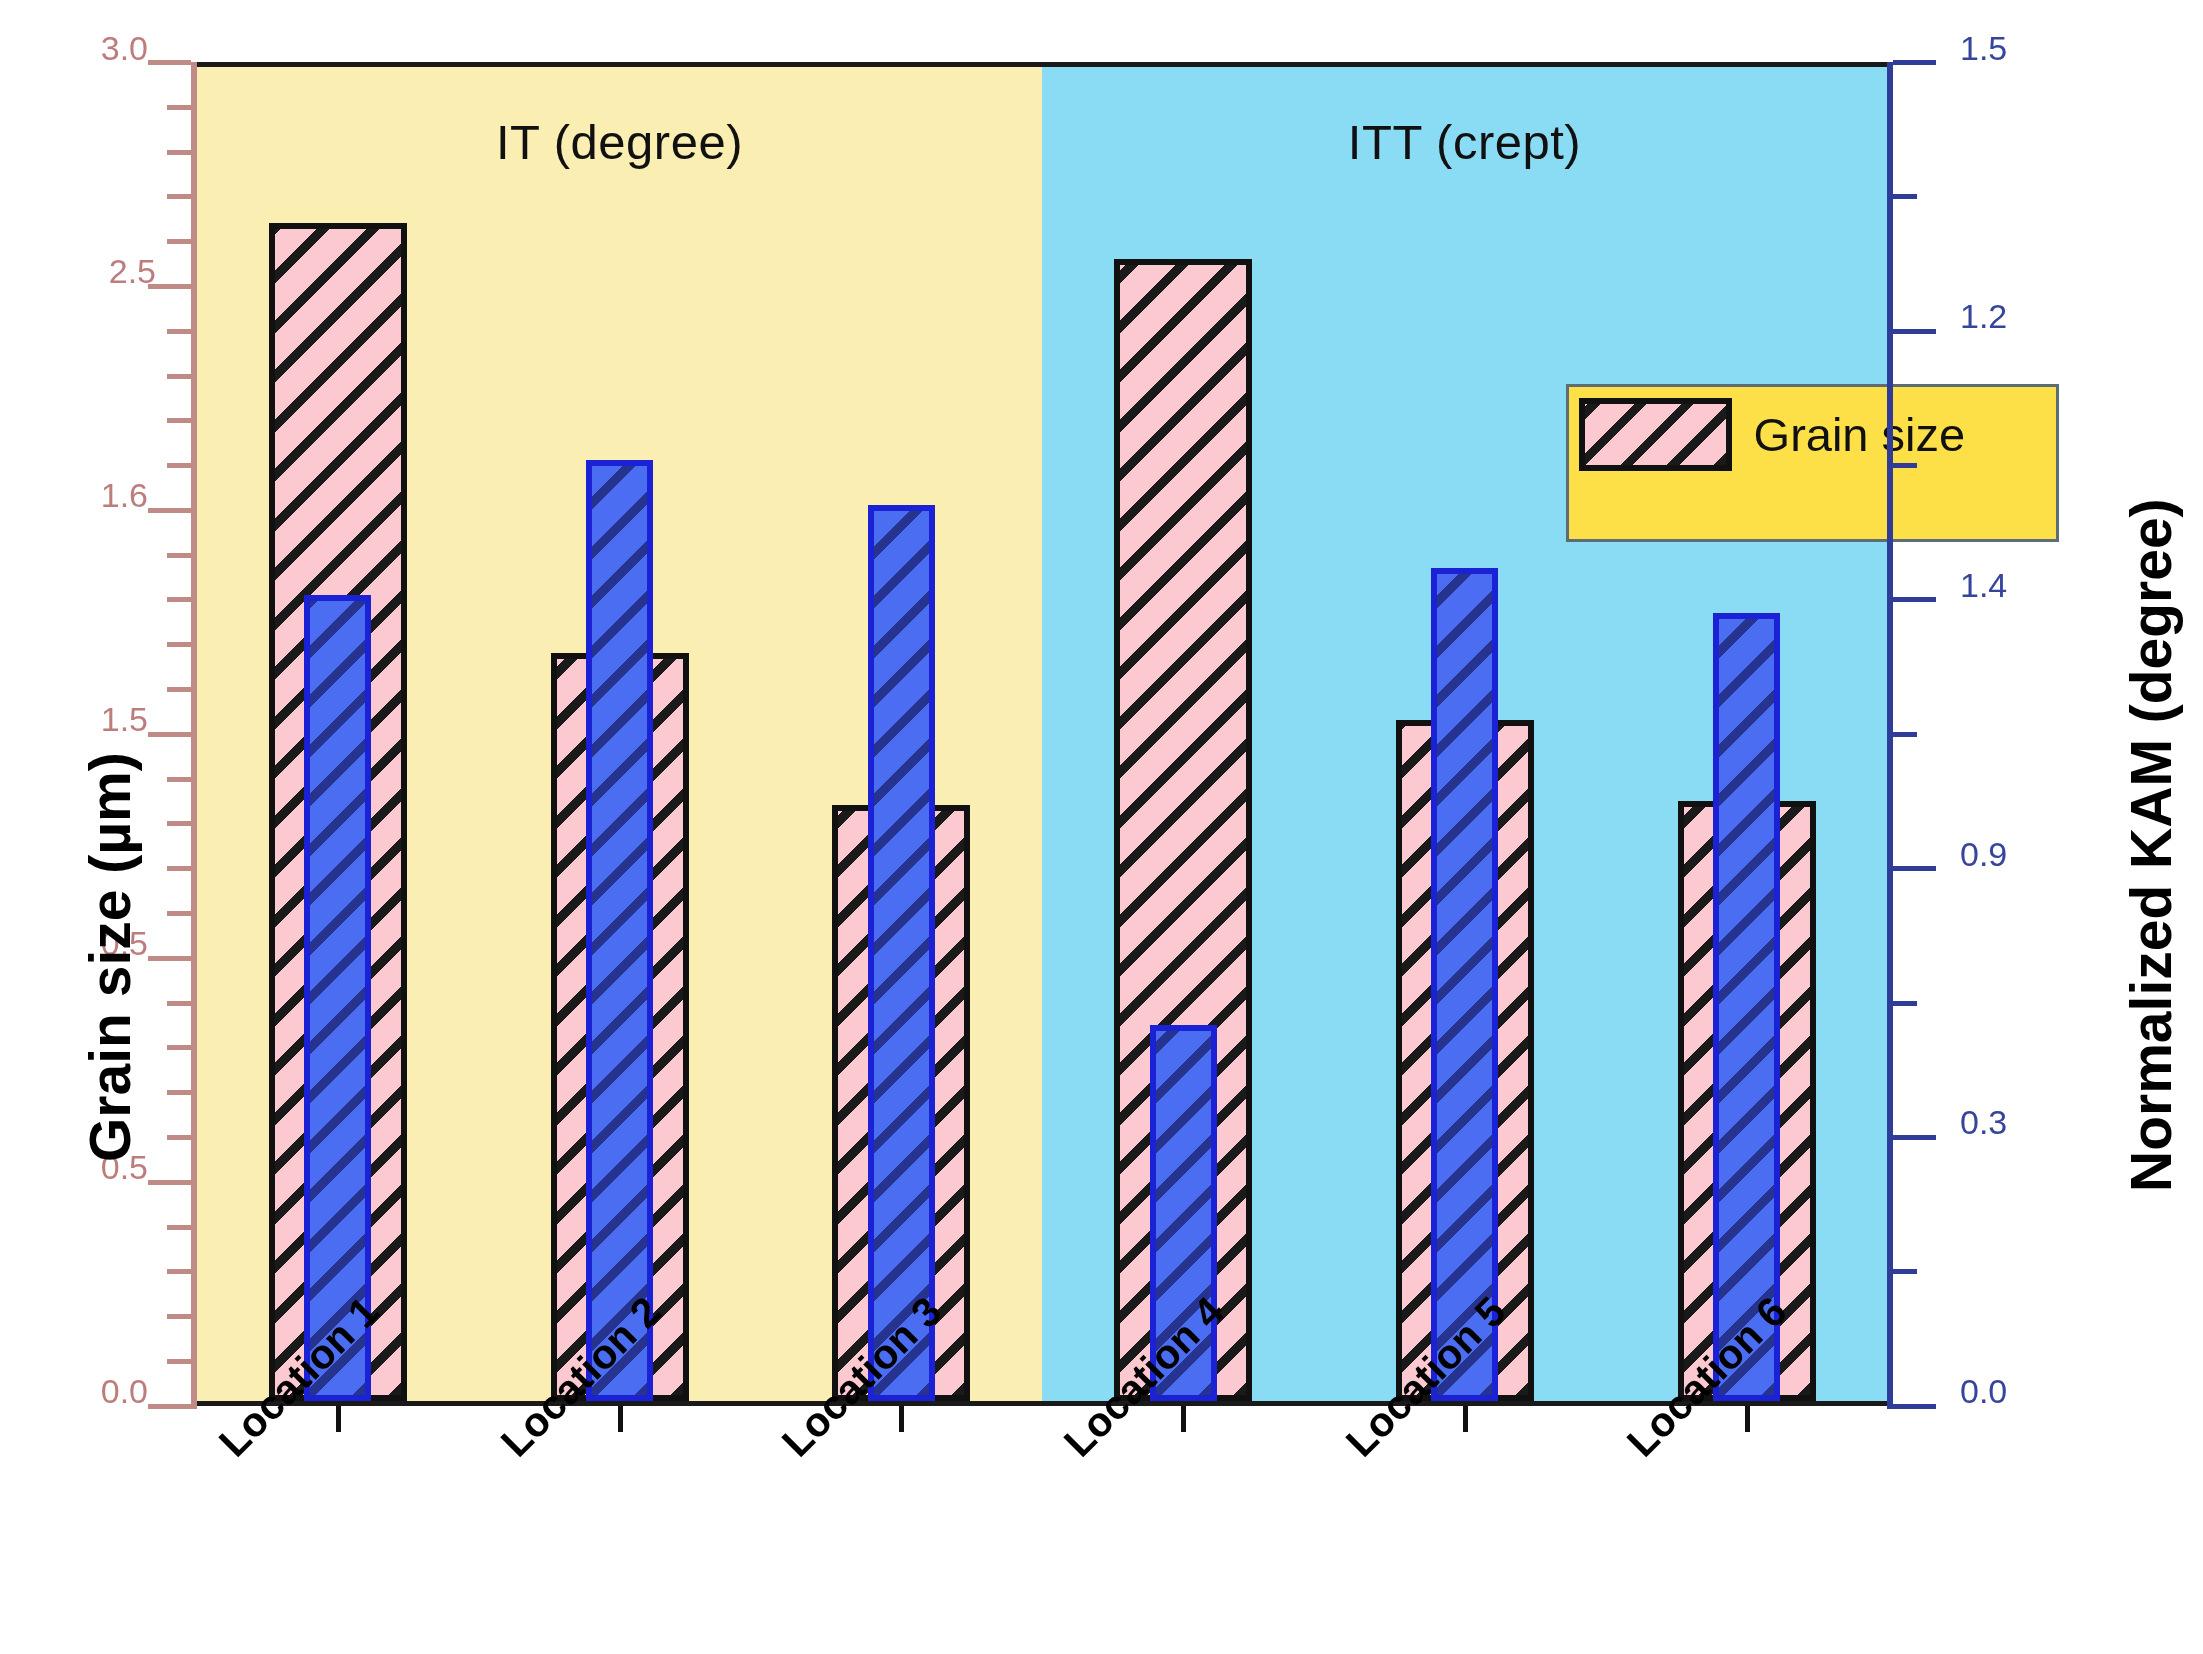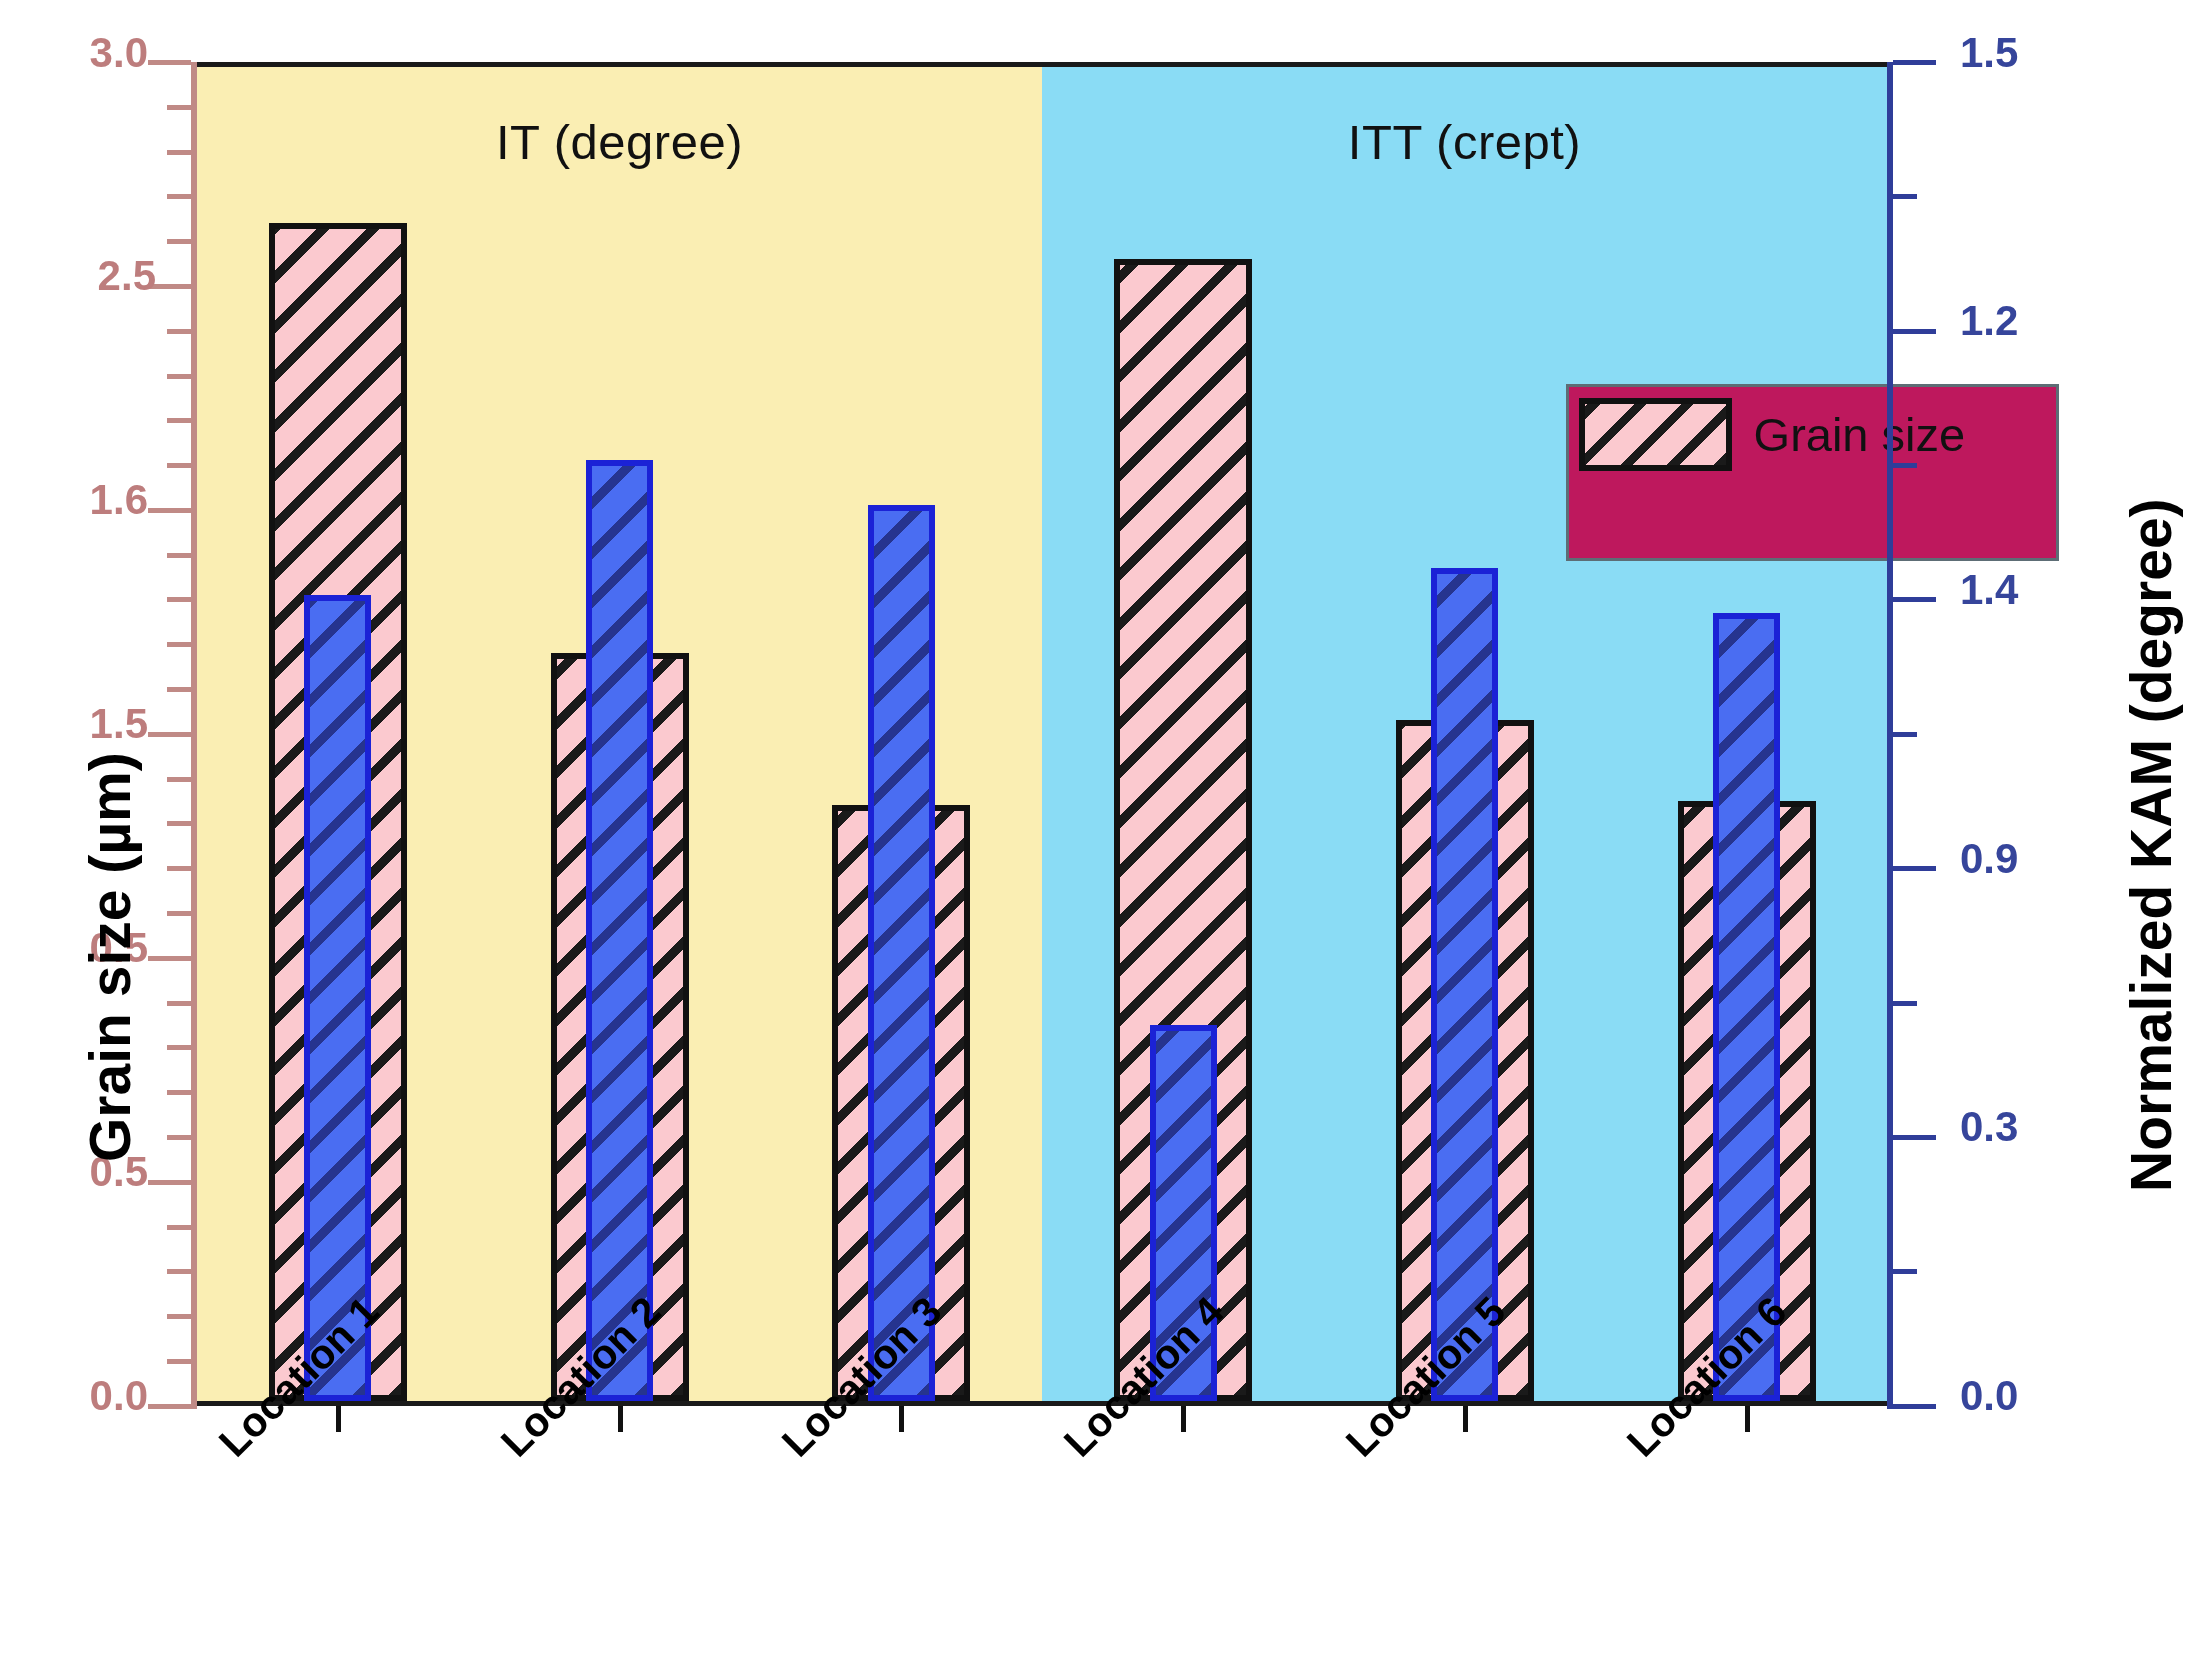--- a/index.html
+++ b/index.html
@@ -37,21 +37,21 @@
 
   .tick{position:absolute;height:4.9px;}
   .tick.left{background:#c08a86;right:0;}
   .tick.right{background:#2f3d99;left:0;}
   #ticks-left{position:absolute;left:148px;top:62px;width:43px;height:1344px;}
   #ticks-right{position:absolute;left:1893px;top:62px;width:45px;height:1344px;}
   .tick.major{width:43px;}
   .tick.minor{width:23.6px;}
 
   .ticklabel{
-    position:absolute;font-size:42px;font-weight:bold;white-space:nowrap;
+    position:absolute;font-size:34px;font-weight:normal;white-space:nowrap;
   }
   .ticklabel.left{right:2218px;color:#bd7d7d;text-align:right;}
   .ticklabel.right{left:1960px;color:#36459b;text-align:left;}
 
   #labels-left{position:absolute;left:0;top:62px;width:2204px;height:1344px;}
   #labels-right{position:absolute;left:0;top:62px;width:2204px;height:1344px;}
 
   
   .axis-title{
     position:absolute;font-size:57px;font-weight:bold;color:#000;
@@ -82,22 +82,22 @@
   
   #catlabels{position:absolute;left:197px;top:1433px;width:1690px;height:217px;}
   .catlabel{
     position:absolute;top:0;font-size:41px;font-weight:bold;color:#000;
     white-space:nowrap;transform:rotate(-45deg);transform-origin:left top;
   }
 
   
   #legend{
     position:absolute;left:1369px;top:317px;
-    width:493px;height:177px;
-    background:#be185d;border:3px solid #5d6d75;
+    width:493px;height:158px;
+    background:#fde047;border:3px solid #5d6d75;
     box-sizing:border-box;padding:7.9px 0 0 9.9px;
   }
   .legend-row{display:flex;align-items:center;height:79px;}
   .swatch{width:153px;height:73px;box-sizing:border-box;flex:none;}
   .swatch.pink{
     background:repeating-linear-gradient(-45deg,
       #1a1a1a 0px,#1a1a1a 8.9px,#fbc9cf 8.9px,#fbc9cf 33px);
     border:6.9px solid #111;
   }
   .swatch.blue{

